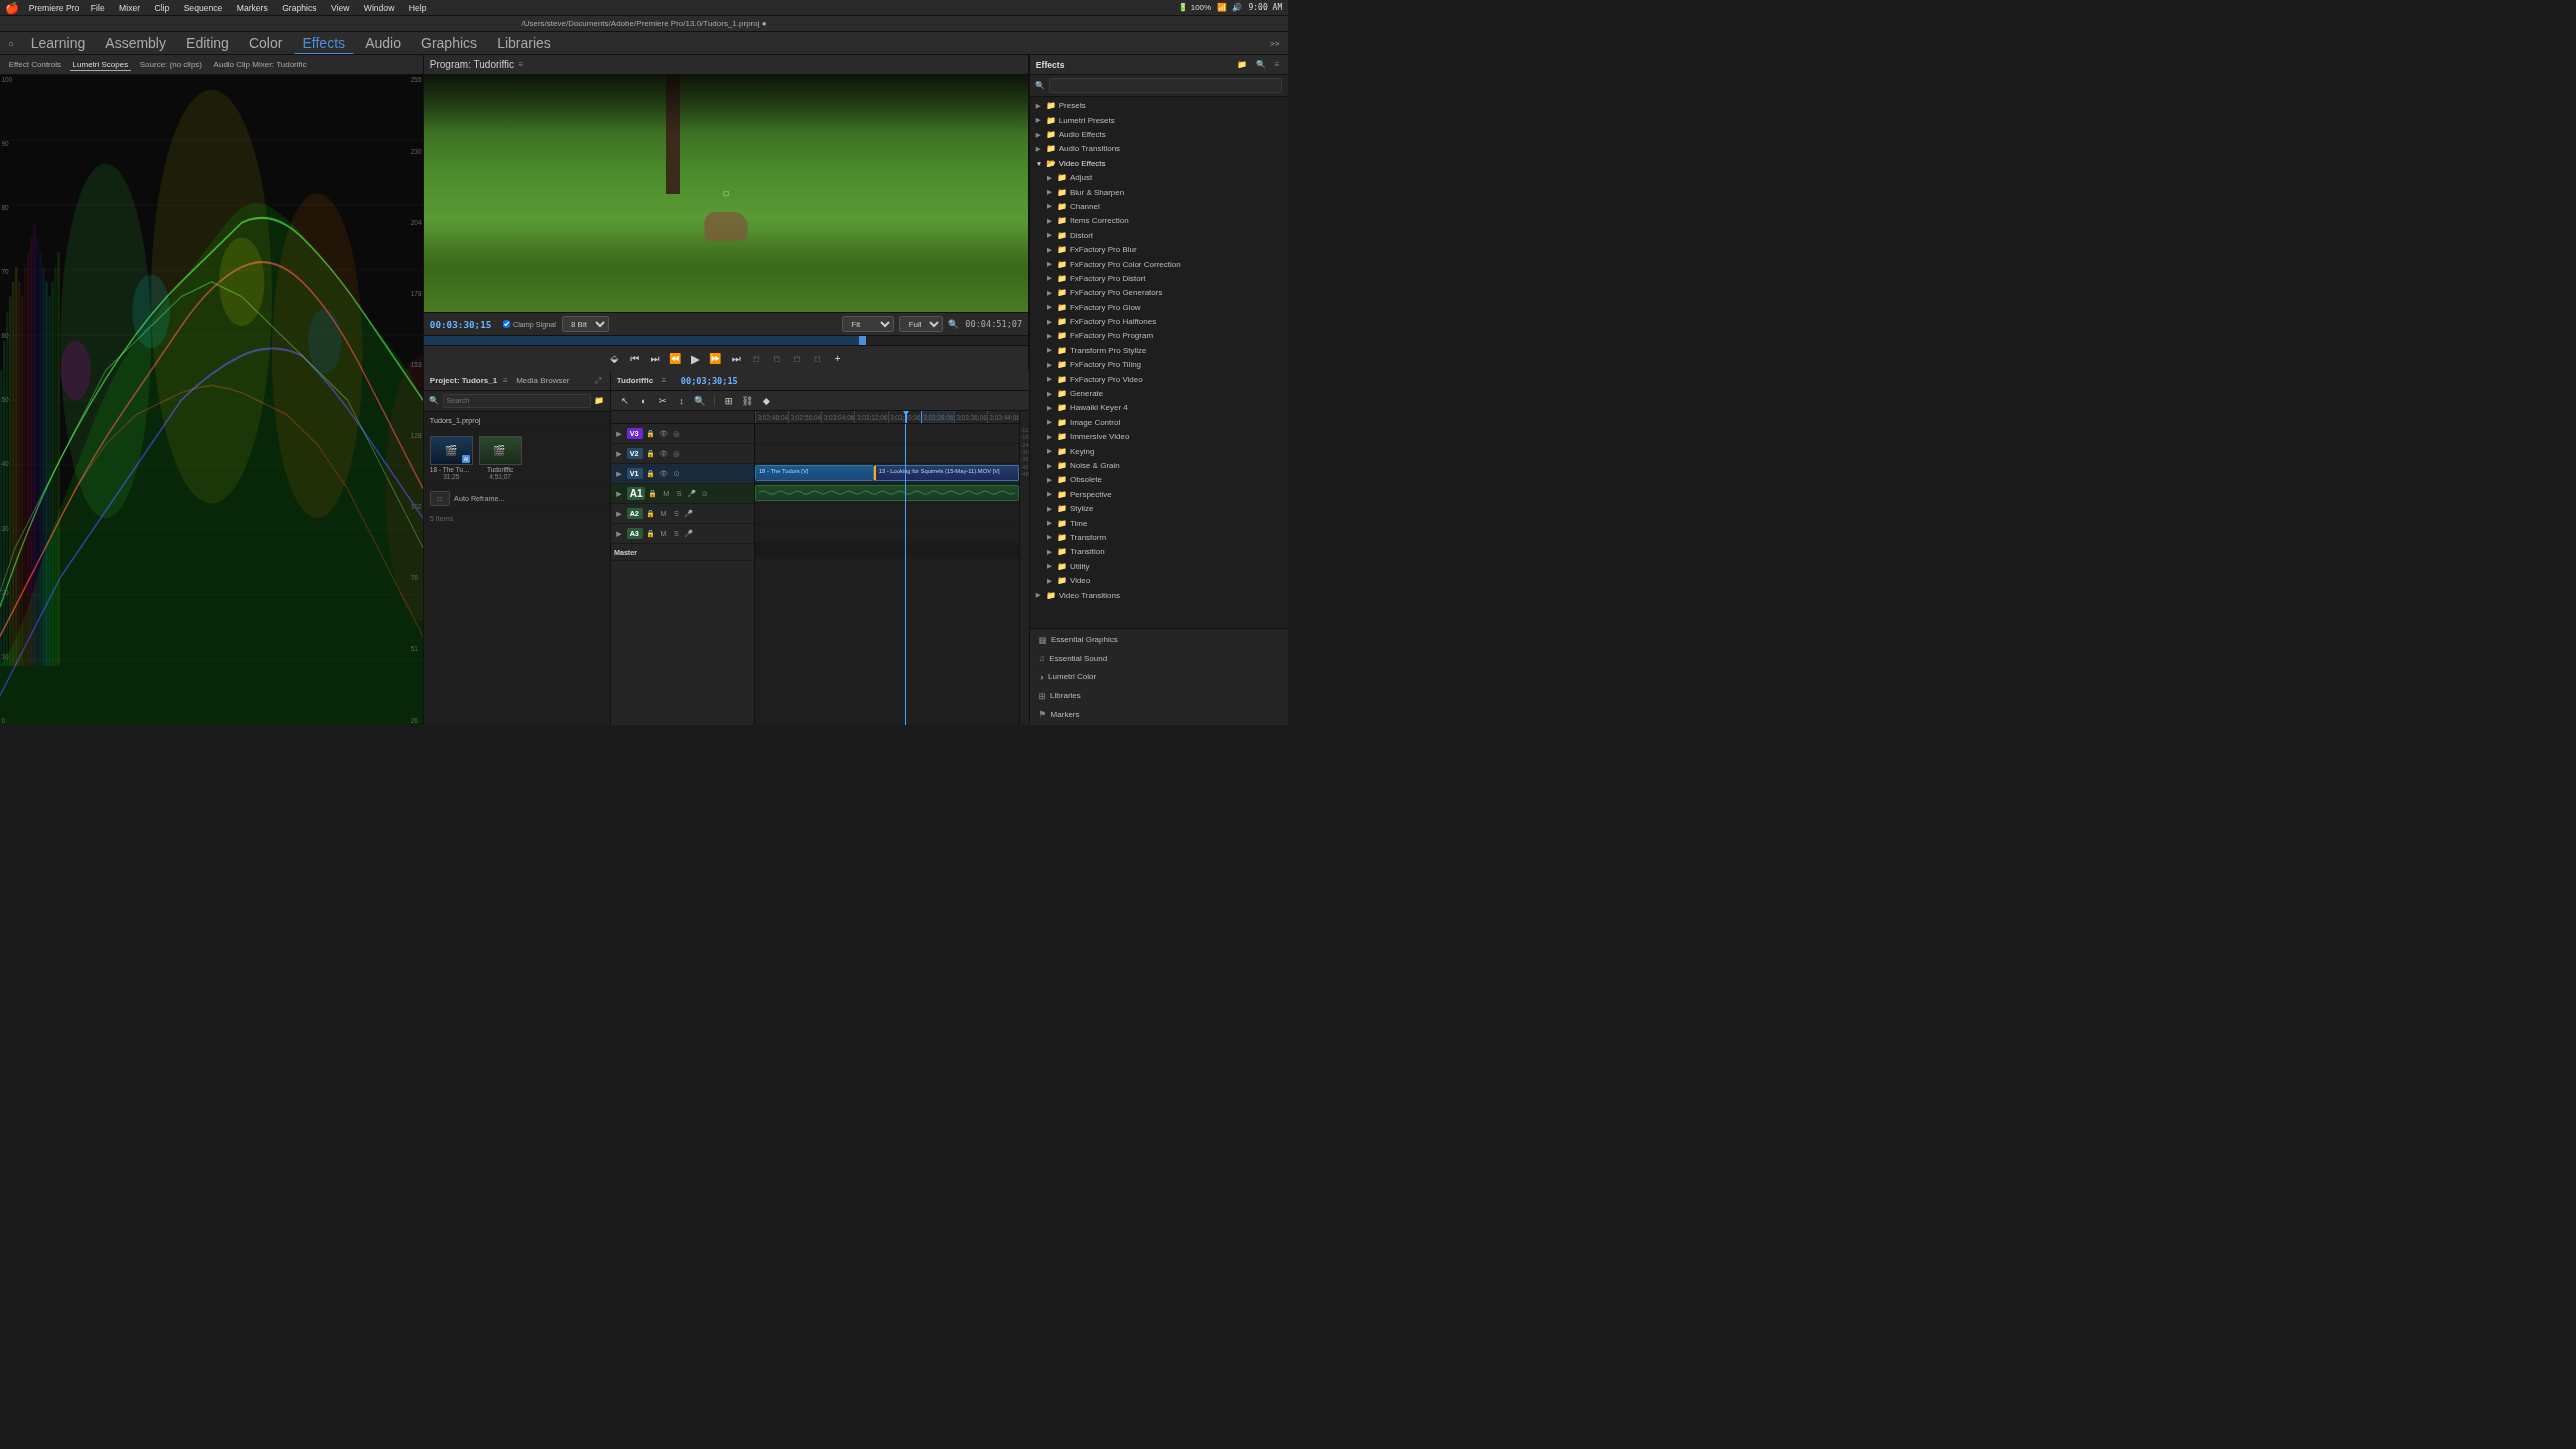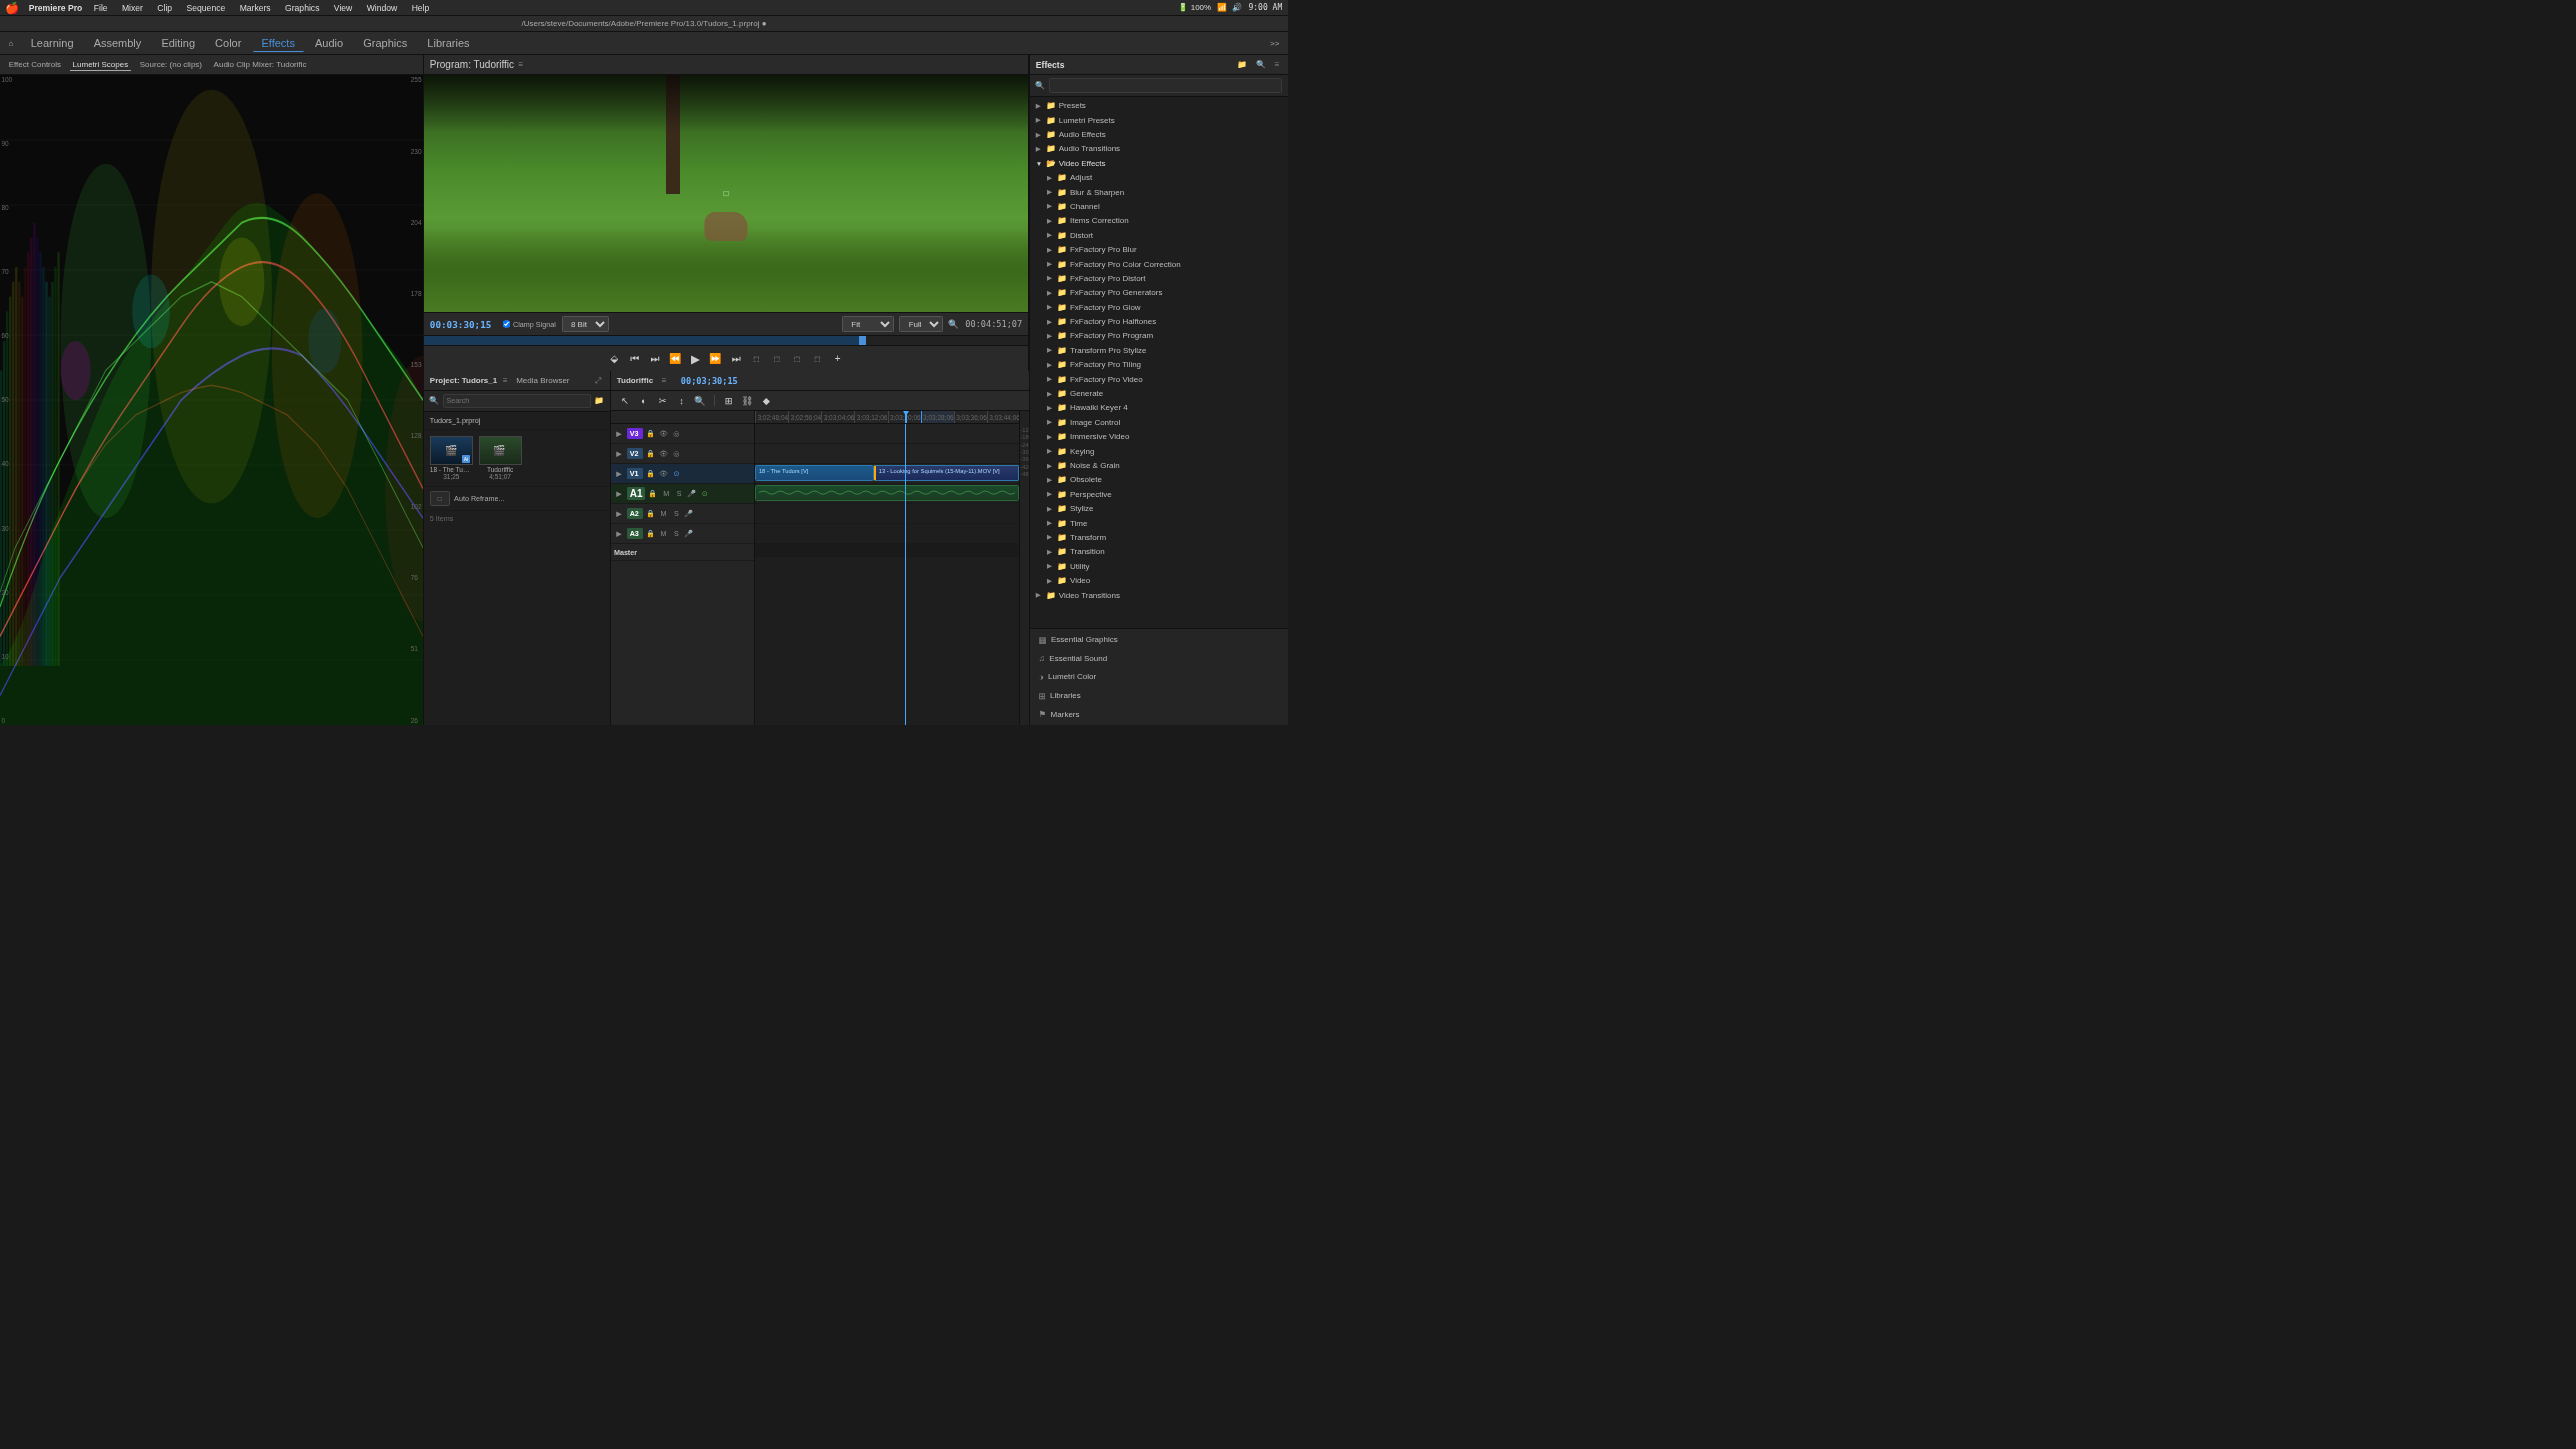--- a/index.html
+++ b/index.html
@@ -38,21 +38,21 @@
       height: 23px;
       display: flex;
       align-items: center;
       padding: 0 8.6px;
       border-bottom: 0.7px solid #111;
       gap: 2.9px;
     }
     .ws-tab {
       padding: 2.9px 8.6px;
       cursor: pointer;
-      font-size: 11px;
+      font-size: 14px;
       color: #aaa;
       border-radius: 1.4px;
     }
     .ws-tab.active { color: #4a90d9; border-bottom: 1.4px solid #4a90d9; }
     #workspace-tabs .home-icon { margin-right: 5.8px; color: #aaa; }
     #workspace-tabs .more-btn { margin-left: auto; color: #aaa; cursor: pointer; }
 
     
     #main-layout {
       display: flex;
@@ -476,21 +476,21 @@
     .panel-header-btn {
       background: none; border: none; color: #888; cursor: pointer;
       font-size: 8px; padding: 1.4px 2.9px; border-radius: 1.4px;
     }
   </style>
 </head>
 <body>
 
 <div id="menubar">
   <span style="font-size:11.5px;">🍎</span>
-  <span style="font-weight:bold;text-align:right;">Premiere Pro</span>
+  <span style="font-weight:normal;text-align:right;">Premiere Pro</span>
   <span class="menu-item">File</span>
   <span class="menu-item">Mixer</span>
   <span class="menu-item">Clip</span>
   <span class="menu-item">Sequence</span>
   <span class="menu-item">Markers</span>
   <span class="menu-item">Graphics</span>
   <span class="menu-item">View</span>
   <span class="menu-item">Window</span>
   <span class="menu-item">Help</span>
   <div class="right-icons">

